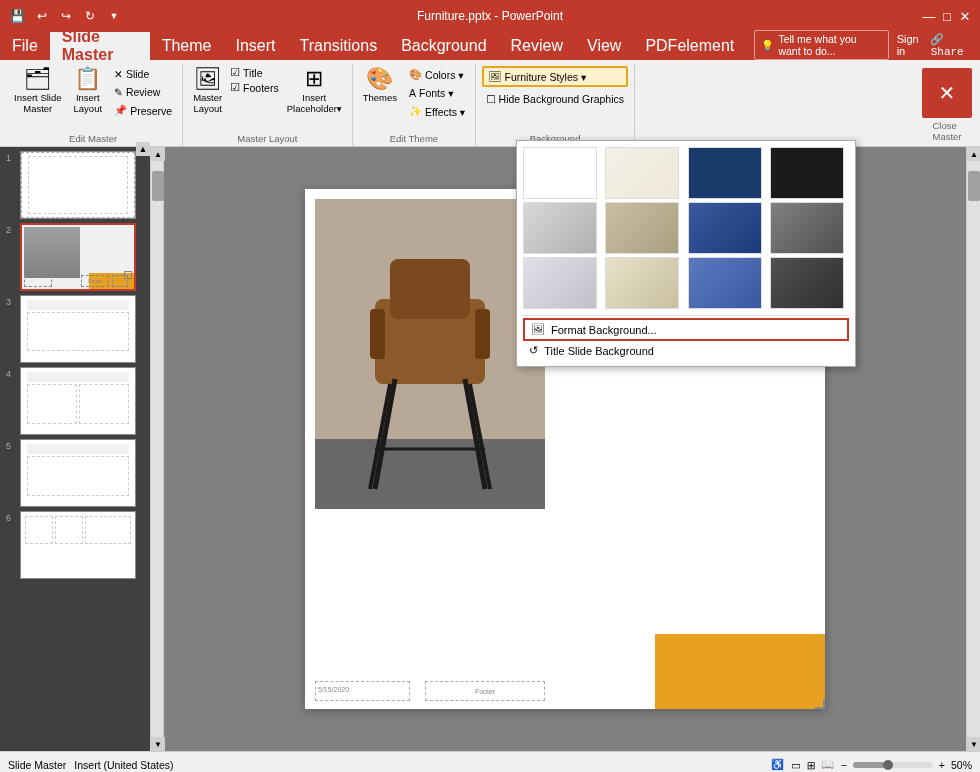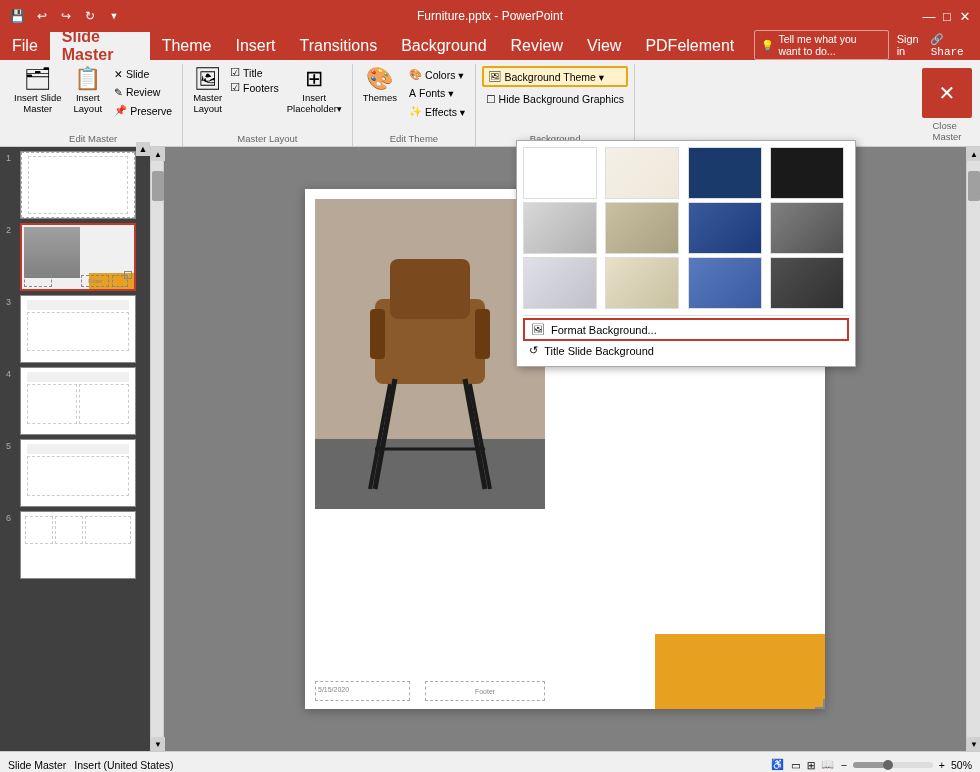--- a/index.html
+++ b/index.html
@@ -390,21 +390,21 @@
       </div>
     </div>
     <div class="ribbon-group-label">Edit Theme</div>
   </div>
 
   <div class="ribbon-group">
     <div class="ribbon-group-content">
       <div style="display:flex;flex-direction:column;gap:4px;justify-content:center;">
         <div class="bg-styles-btn">
           <span>🖼</span>
-          <span>Background Theme ▾</span>
+          <span>Furniture Styles ▾</span>
         </div>
         <div class="ribbon-btn-small">
           <span>☐</span>
           <span>Hide Background Graphics</span>
         </div>
       </div>
     </div>
     <div class="ribbon-group-label">Background</div>
   </div>
 

